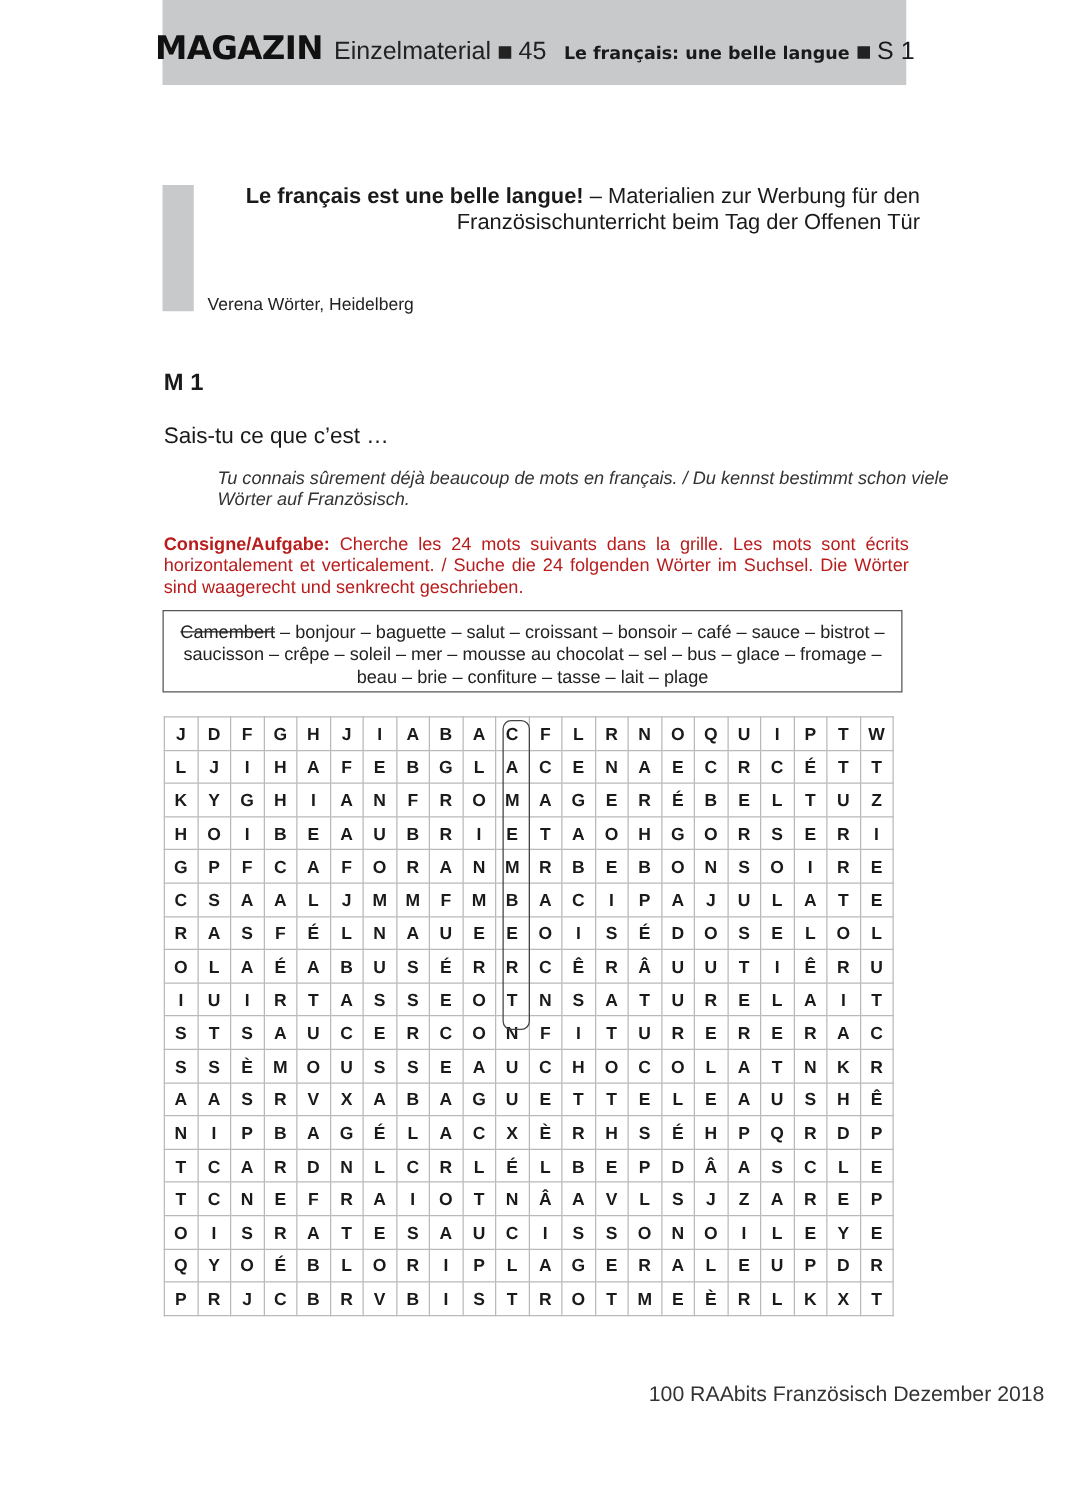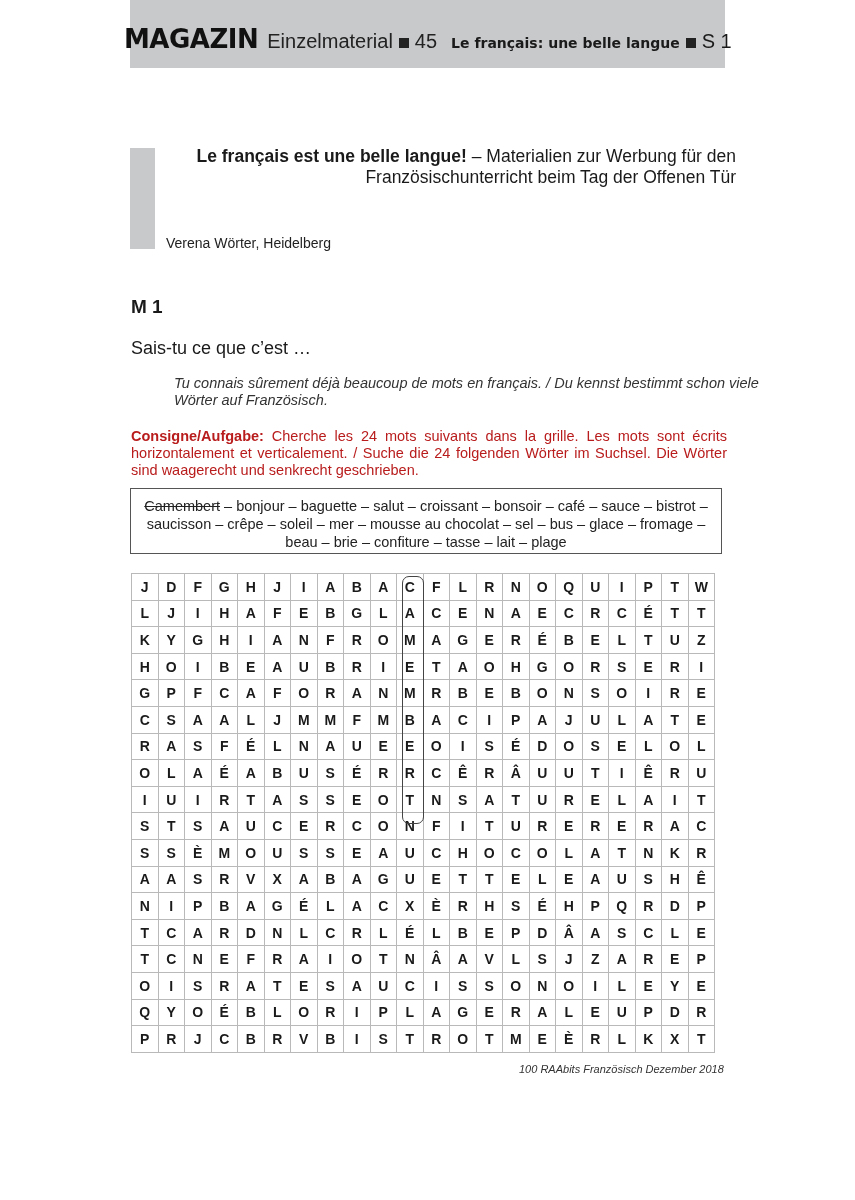--- a/index.html
+++ b/index.html
@@ -28,21 +28,21 @@
 
   .wordbox { position:absolute; left:130px; top:488px; width:592px; height:66px; border:1px solid #555; box-sizing:border-box;
              font-size:14.5px; line-height:18px; text-align:center; padding-top:8px; color:#222; }
   .wordbox .strike { text-decoration:line-through; }
 
   .grid { position:absolute; left:131px; top:573px; border-collapse:collapse; }
   .grid td { width:25.5px; height:25.6px; border:1px solid #b9b9b9; text-align:center; vertical-align:middle;
              font-weight:bold; font-size:14px; padding:0; color:#1a1a1a; font-family:"Liberation Sans", sans-serif; }
   .found-outline { position:absolute; left:402px; top:576px; width:22px; height:248px; border:1.2px solid #444; border-radius:7px; box-sizing:border-box; pointer-events:none; }
 
-  .footer { position:absolute; left:519px; top:1063px; font-size:11px; color:#333;font-style:italic; }
+  .footer { position:absolute; left:519px; top:1106px; font-size:17px; color:#333; }
 </style>
 </head>
 <body>
 
 <div class="header-bar"></div>
 <div class="header-row">
   <span class="mag">MAGAZIN</span>
   <span class="einzel">Einzelmaterial</span>
   <span class="sq"></span>
   <span class="num">45</span>

